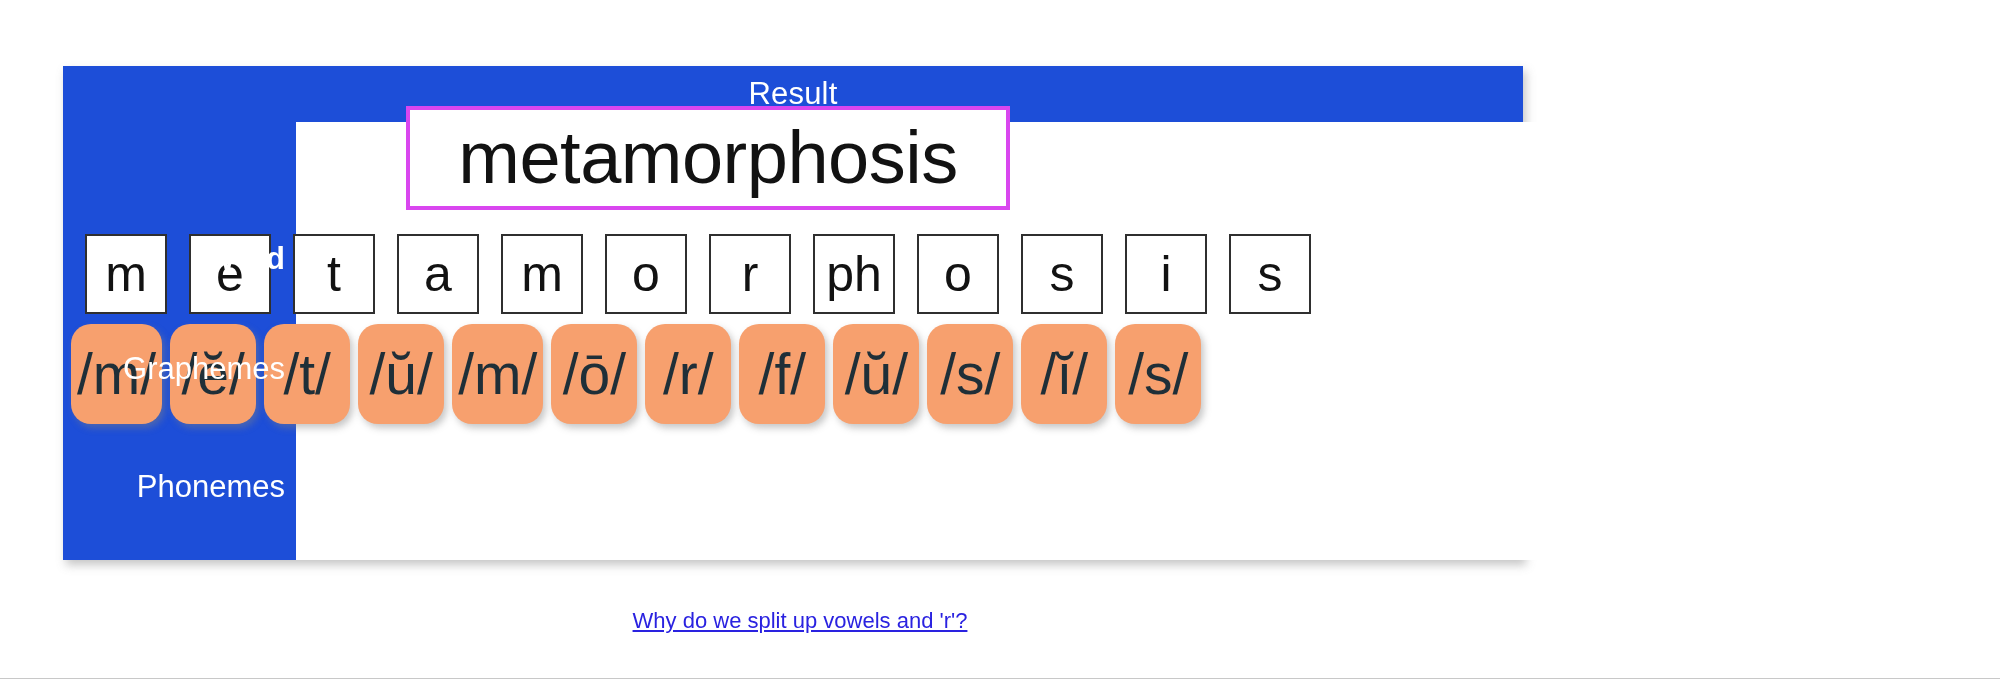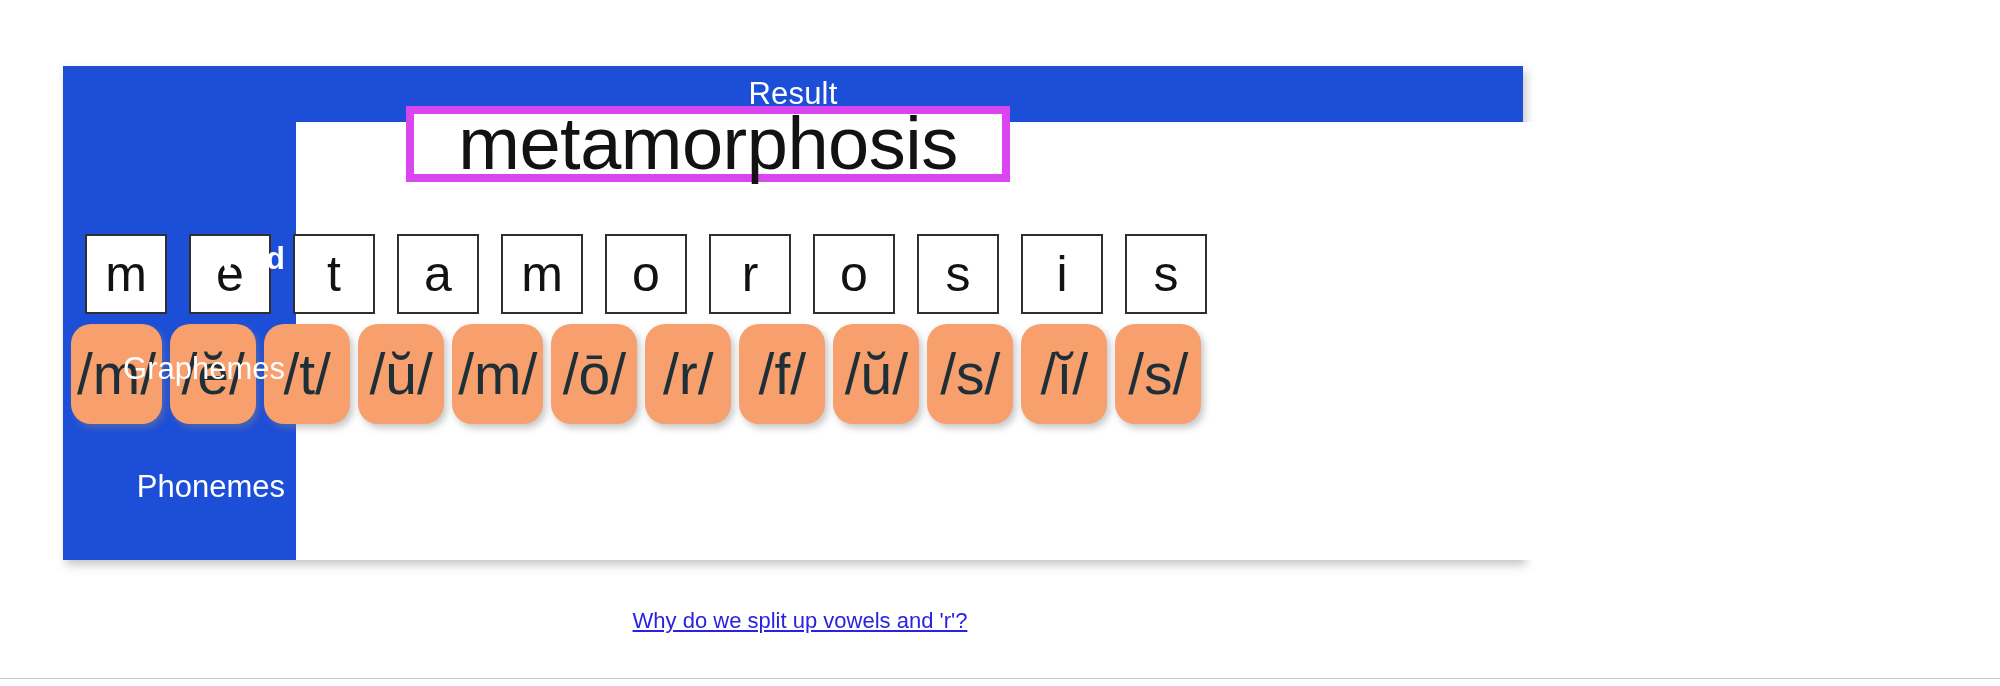--- a/index.html
+++ b/index.html
@@ -66,22 +66,22 @@
   #label-word      { top: 175px; font-weight: bold; }
   #label-graphemes { top: 285px; }
   #label-phonemes  { top: 403px; }
 
   
   #word-box {
     position: absolute;
     left: 343px;
     top: 40px;
     width: 604px;
-    height: 76px;
-    border: 8px solid #d946ef;
+    height: 104px;
+    border: 4px solid #d946ef;
     background: #ffffff;
     display: flex;
     align-items: center;
     justify-content: center;
   }
   #word-text {
     font-size: 74px;
     color: #121212;
     line-height: 1;
     letter-spacing: -0.5px;
@@ -189,20 +189,21 @@
     </div>
 
     <div id="graphemes-row">
         <div class="grapheme-box">m</div>
         <div class="grapheme-box">e</div>
         <div class="grapheme-box">t</div>
         <div class="grapheme-box">a</div>
         <div class="grapheme-box">m</div>
         <div class="grapheme-box">o</div>
         <div class="grapheme-box">r</div>
+        <div class="grapheme-box">ph</div>
         <div class="grapheme-box">o</div>
         <div class="grapheme-box">s</div>
         <div class="grapheme-box">i</div>
         <div class="grapheme-box">s</div>
       </div>
 
     <div id="phonemes-row">
         <div class="phoneme-chip">/m/</div>
         <div class="phoneme-chip">/ĕ/</div>
         <div class="phoneme-chip">/t/</div>

